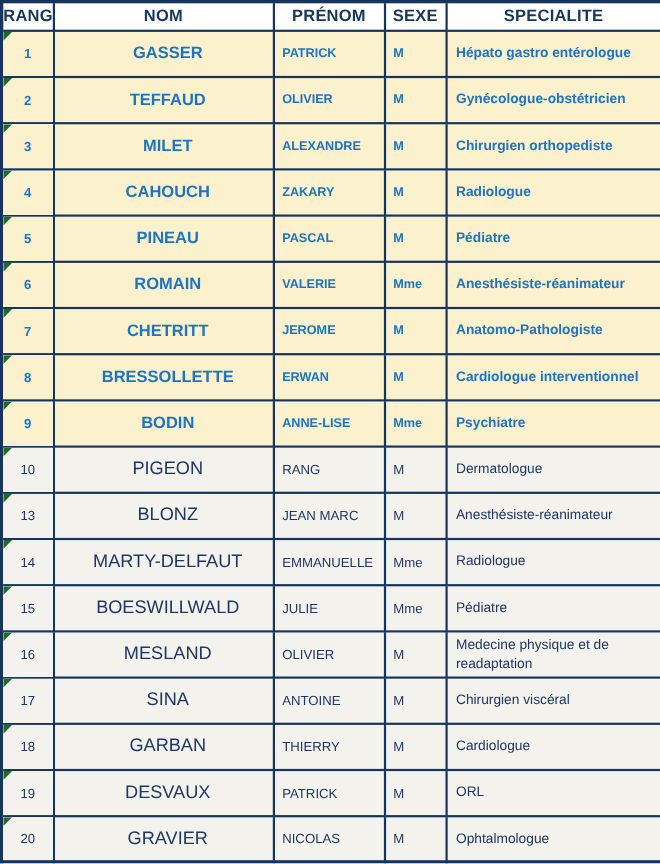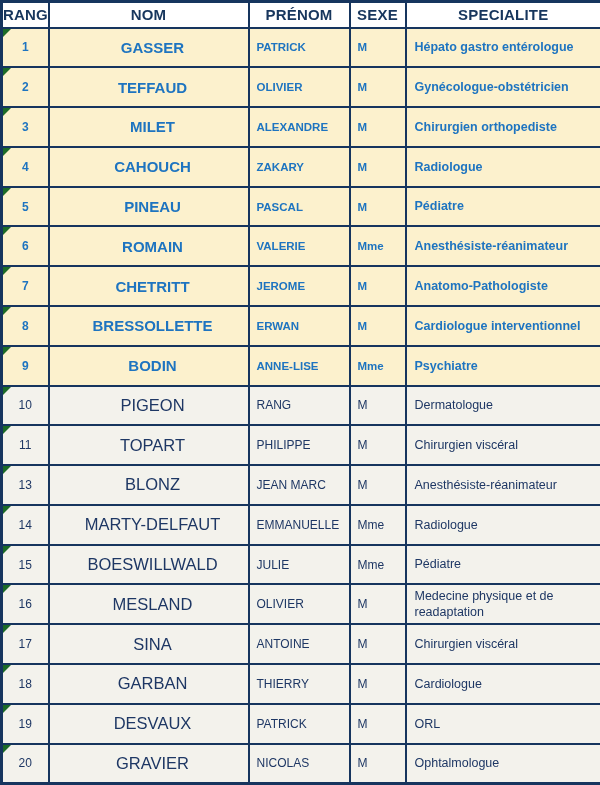--- a/index.html
+++ b/index.html
@@ -156,27 +156,20 @@
     <td class="spec"><span>Psychiatre</span></td>
   </tr>
         <tr class="plain">
     <td class="rang"><span class="tri"></span><span>10</span></td>
     <td class="nom"><span>PIGEON</span></td>
     <td class="prenom"><span>RANG</span></td>
     <td class="sexe"><span>M</span></td>
     <td class="spec"><span>Dermatologue</span></td>
   </tr>
         <tr class="plain">
-    <td class="rang"><span class="tri"></span><span>11</span></td>
-    <td class="nom"><span>TOPART</span></td>
-    <td class="prenom"><span>PHILIPPE</span></td>
-    <td class="sexe"><span>M</span></td>
-    <td class="spec"><span>Chirurgien viscéral</span></td>
-  </tr>
-        <tr class="plain">
     <td class="rang"><span class="tri"></span><span>13</span></td>
     <td class="nom"><span>BLONZ</span></td>
     <td class="prenom"><span>JEAN MARC</span></td>
     <td class="sexe"><span>M</span></td>
     <td class="spec"><span>Anesthésiste-réanimateur</span></td>
   </tr>
         <tr class="plain">
     <td class="rang"><span class="tri"></span><span>14</span></td>
     <td class="nom"><span>MARTY-DELFAUT</span></td>
     <td class="prenom"><span>EMMANUELLE</span></td>

